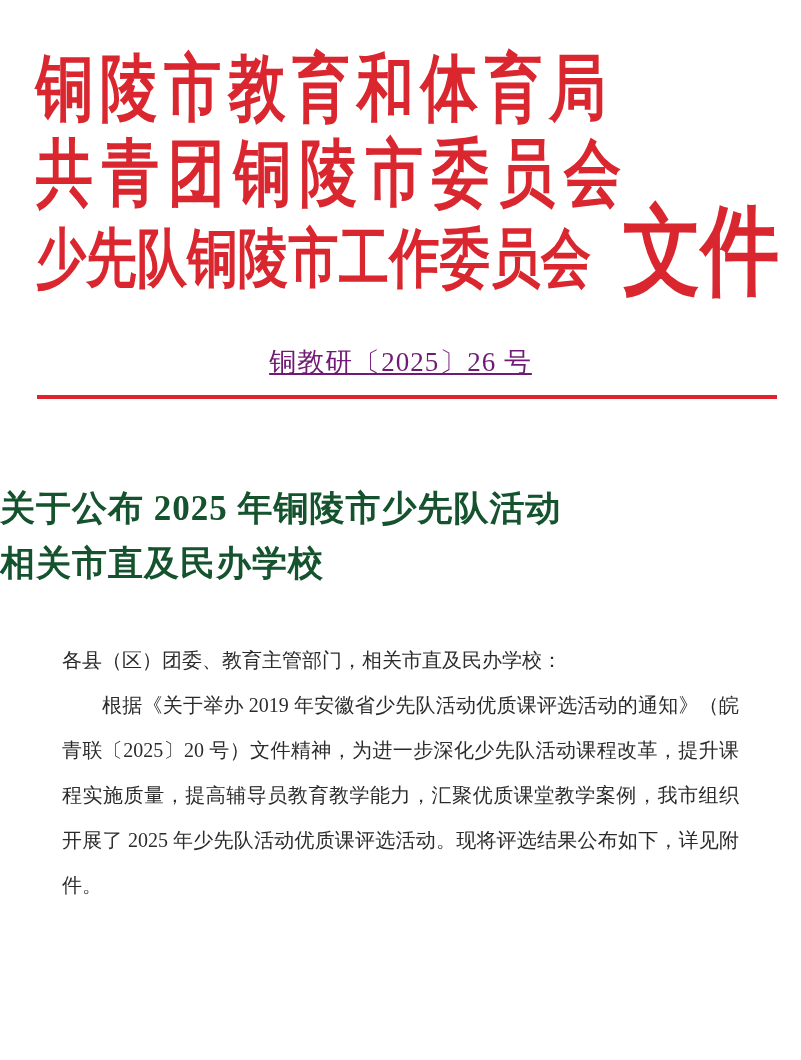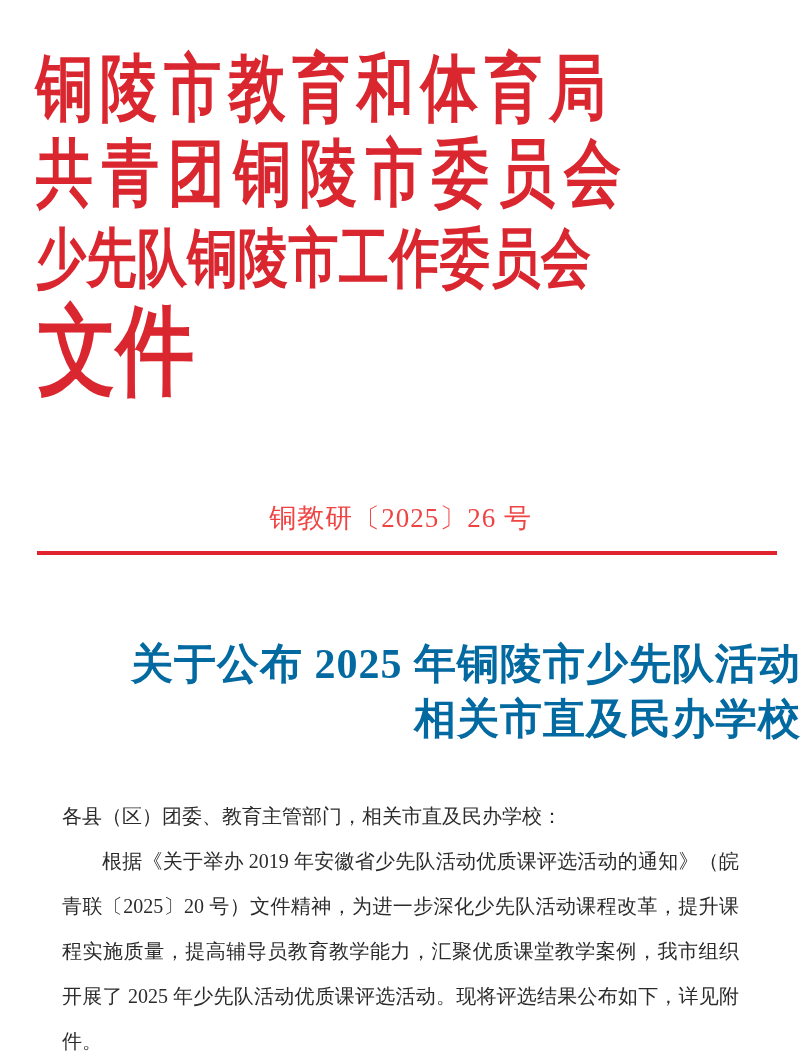--- a/index.html
+++ b/index.html
@@ -14,23 +14,22 @@
     margin: 0 auto;
     background: #ffffff;
     overflow: hidden;
     font-family: "Liberation Serif", "DejaVu Serif", serif;
     color: #262626;
   }
 
   
   .letterhead {
     display: flex;
-    align-items: flex-start;
+    align-items: flex-end;
     padding: 46px 0 0 36px;
-    flex-direction: column;
   }
   .org-col {
     display: flex;
     flex-direction: column;
     width: 585px;
     flex: 0 0 auto;
   }
   .org-line {
     color: #d9262f;
     font-weight: 700;
@@ -53,42 +52,43 @@
     line-height: 100px;
     white-space: nowrap;
     transform: scaleY(1.25);
     transform-origin: 0 50%;
     margin-left: 2px;
     letter-spacing: 0;
   }
 
   
   .doc-number {
-    margin-top: 100px;
+    margin-top: 44px;
     text-align: center;
     font-size: 27px;
     line-height: 34px;
     letter-spacing: 1px;
-    color: #ef4444;
+    color: #701a75;
+    text-decoration: underline;
   }
   .red-rule {
     width: 740px;
     height: 4px;
     background: #e0232d;
     margin: 16px 0 0 37px;
   }
 
   
   .title {
     margin: 82px 0 0 0;
-    text-align: right;
-    font-size: 42px;
+    text-align: left;
+    font-size: 35px;
     font-weight: 700;
     line-height: 55px;
-    color: #0369a1;
+    color: #14532d;
   }
   .title-line { display: block; letter-spacing: 1px; }
 
   
   .body-text {
     margin: 47px 62px 0 62px;
     font-size: 20px;
     line-height: 45px;
     text-align: justify;
     color: #2b2b2b;

